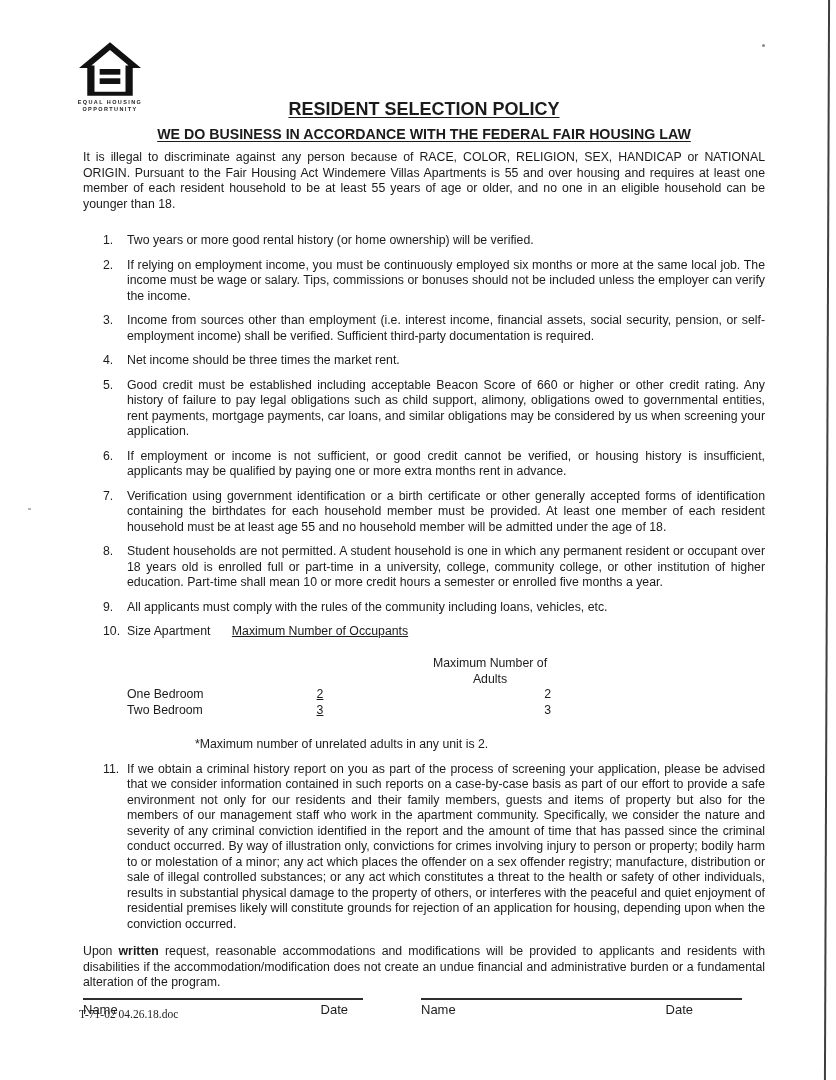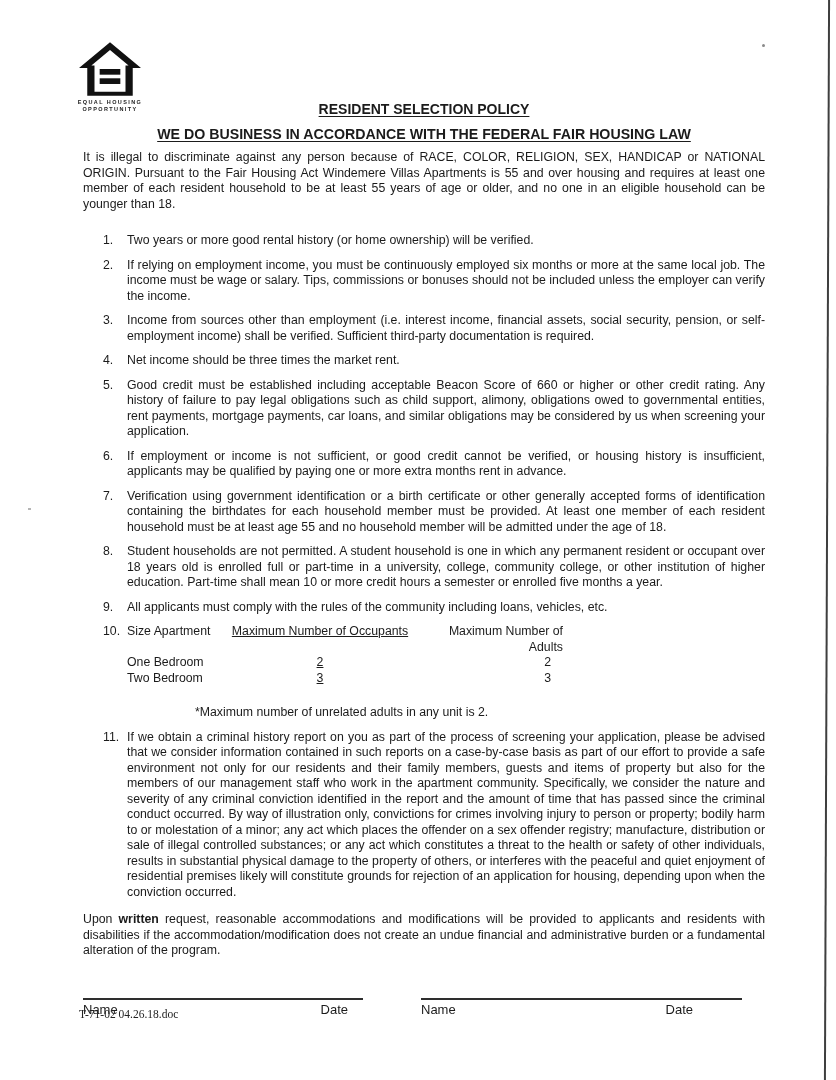--- a/index.html
+++ b/index.html
@@ -31,35 +31,35 @@
 
   
   .content{
     position:absolute;left:83px;top:102px;width:682px;
     font-size:12.3px;line-height:15.5px;
   }
   .headings{text-align:center;}
   .h-main{font-weight:bold;text-decoration:underline;text-underline-offset:2px;}
   .h1{font-size:12.8px;margin:0 0 13px 0;}
   .h2{font-size:12.3px;margin:0 0 8px 0;}
-  .h3{font-size:14px;margin:0 0 9px 0;text-decoration:underline;}
+  .h3{font-size:18px;margin:0 0 9px 0;text-decoration:underline;}
   .h4{font-size:13.6px;margin:0;}
   .h5{font-size:14.2px;margin:0;}
 
   .intro{margin:8px 0 11px 0;text-align:justify;}
 
   .list{margin-top:21px;}
   .item{display:flex;margin:0 0 9px 20px;}
   .item .num{width:24px;flex-shrink:0;}
   .item .txt{flex:1;text-align:justify;}
 
   
   .occ-grid{flex:1;display:grid;grid-template-columns:96px 194px 146px;}
   .occ-grid .c2{text-align:center;text-decoration:underline;}
-  .occ-grid .c3h{text-align:right;}
+  .occ-grid .c3h{text-align:center;margin-top:32px;}
   .occ-grid .c3{text-align:right;padding-right:12px;}
   .occ-foot{grid-column:1 / -1;padding-left:68px;margin-top:19px;}
 
   .closing{margin:12px 0 0 0;text-align:justify;}
 
   
   .sig-row{position:absolute;left:83px;top:998px;width:682px;display:flex;}
   .sig-block{box-sizing:border-box;border-top:2px solid #2e2e2e;display:flex;justify-content:space-between;padding-top:2px;font-size:13px;}
   .sig-left{width:280px;margin-right:58px;padding-right:15px;}
   .sig-right{width:321px;padding-right:49px;}

